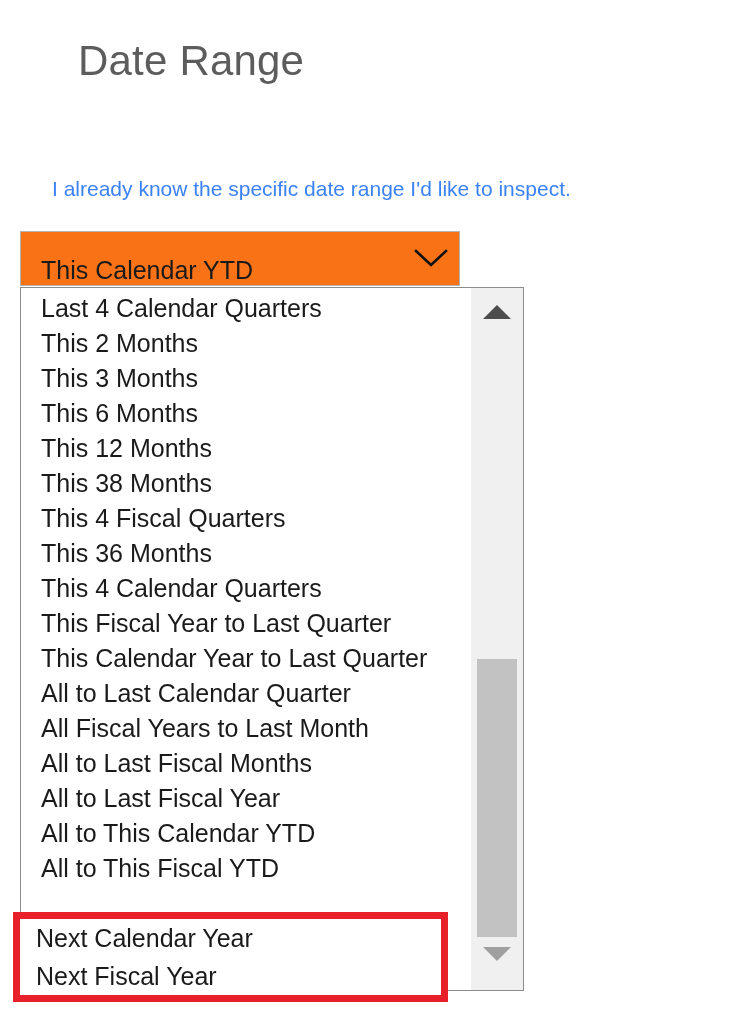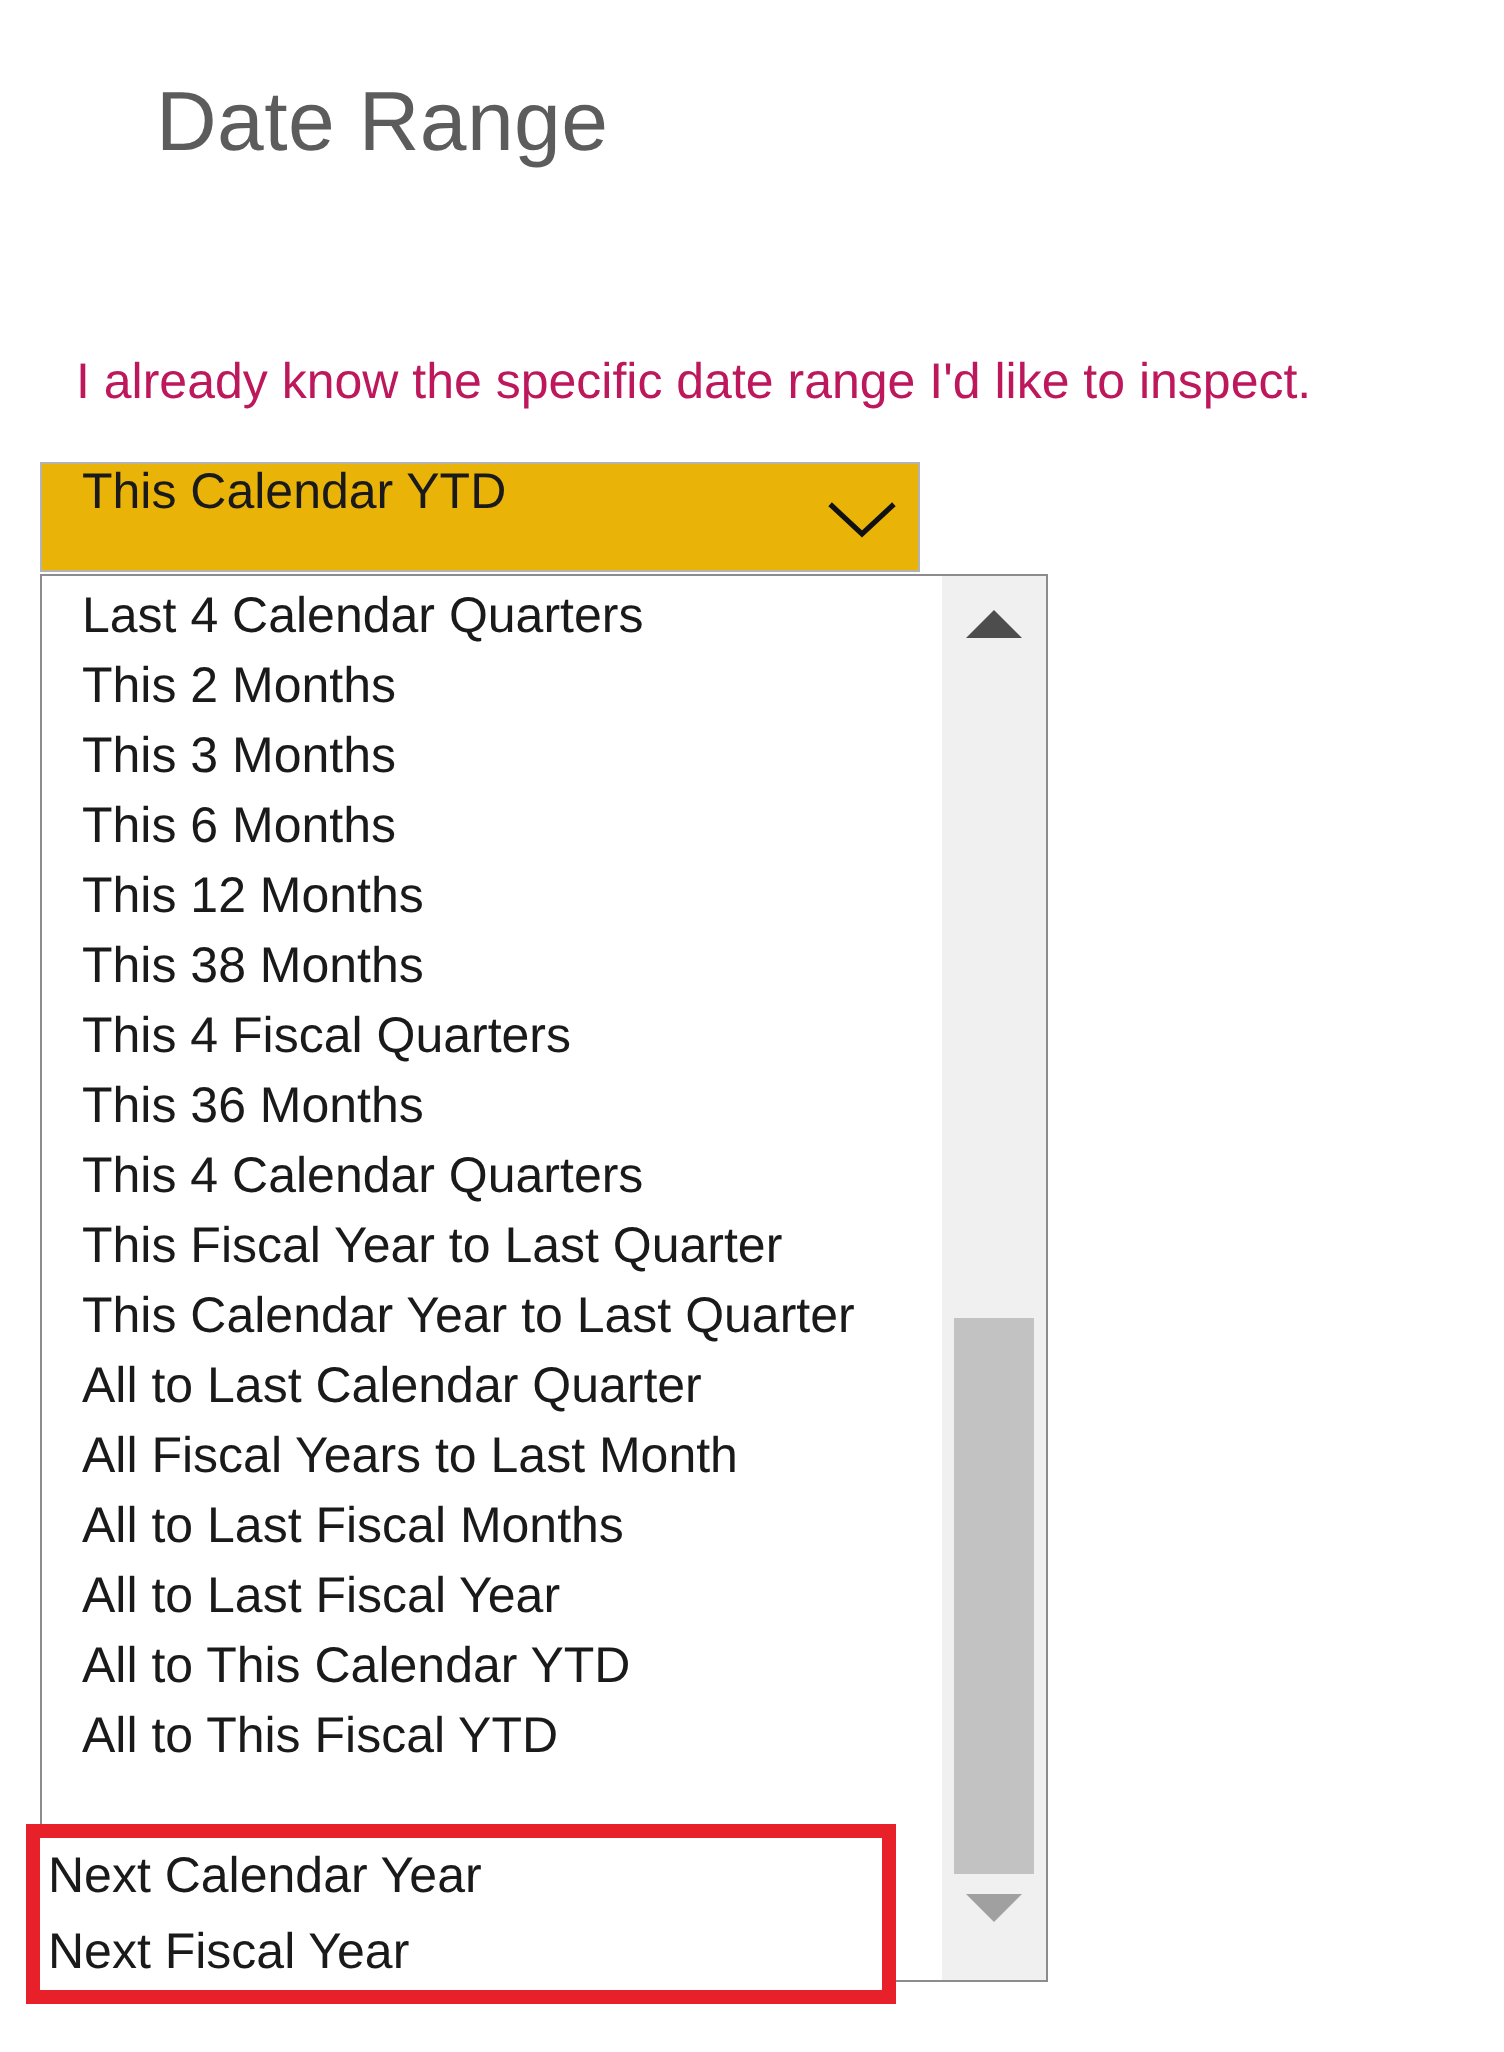--- a/index.html
+++ b/index.html
@@ -27,41 +27,41 @@
     color: #5c5c5c;
     letter-spacing: 0.2px;
     line-height: 1;
     white-space: nowrap;
     margin-left: 18px;
   }
 
   
   .intro-text {
     position: absolute;
-    left: 38px;
+    left: 52px;
     top: 176px;
-    font-size: 25px;
+    font-size: 21px;
     font-weight: 400;
-    color: #be185d;
+    color: #3b82f6;
     line-height: 1.2;
     white-space: nowrap;
   }
 
   
   .combobox {
     position: absolute;
     left: 20px;
     top: 231px;
     width: 440px;
     height: 55px;
     box-sizing: border-box;
     border: 1px solid #b3b3b3;
-    background: #eab308;
-    display: flex;
-    align-items: flex-start;
+    background: #f97316;
+    display: flex;
+    align-items: flex-end;
   }
   .combobox-value {
     font-size: 25px;
     color: #1a1a1a;
     padding-left: 20px;
     flex: 1;
     white-space: nowrap;
     overflow: hidden;
   }
   .combobox-chevron {
@@ -153,21 +153,21 @@
     left: 20px;
     top: 919px;
     width: 421px;
     height: 76px;
     background: #ffffff;
     box-sizing: border-box;
   }
   .highlight-option {
     height: 38px;
     line-height: 38px;
-    padding-left: 4px;
+    padding-left: 16px;
     font-size: 25px;
     color: #1a1a1a;
     white-space: nowrap;
   }
 </style>
 </head>
 <body>
 
 <div class="page-title">Date Range</div>
 

